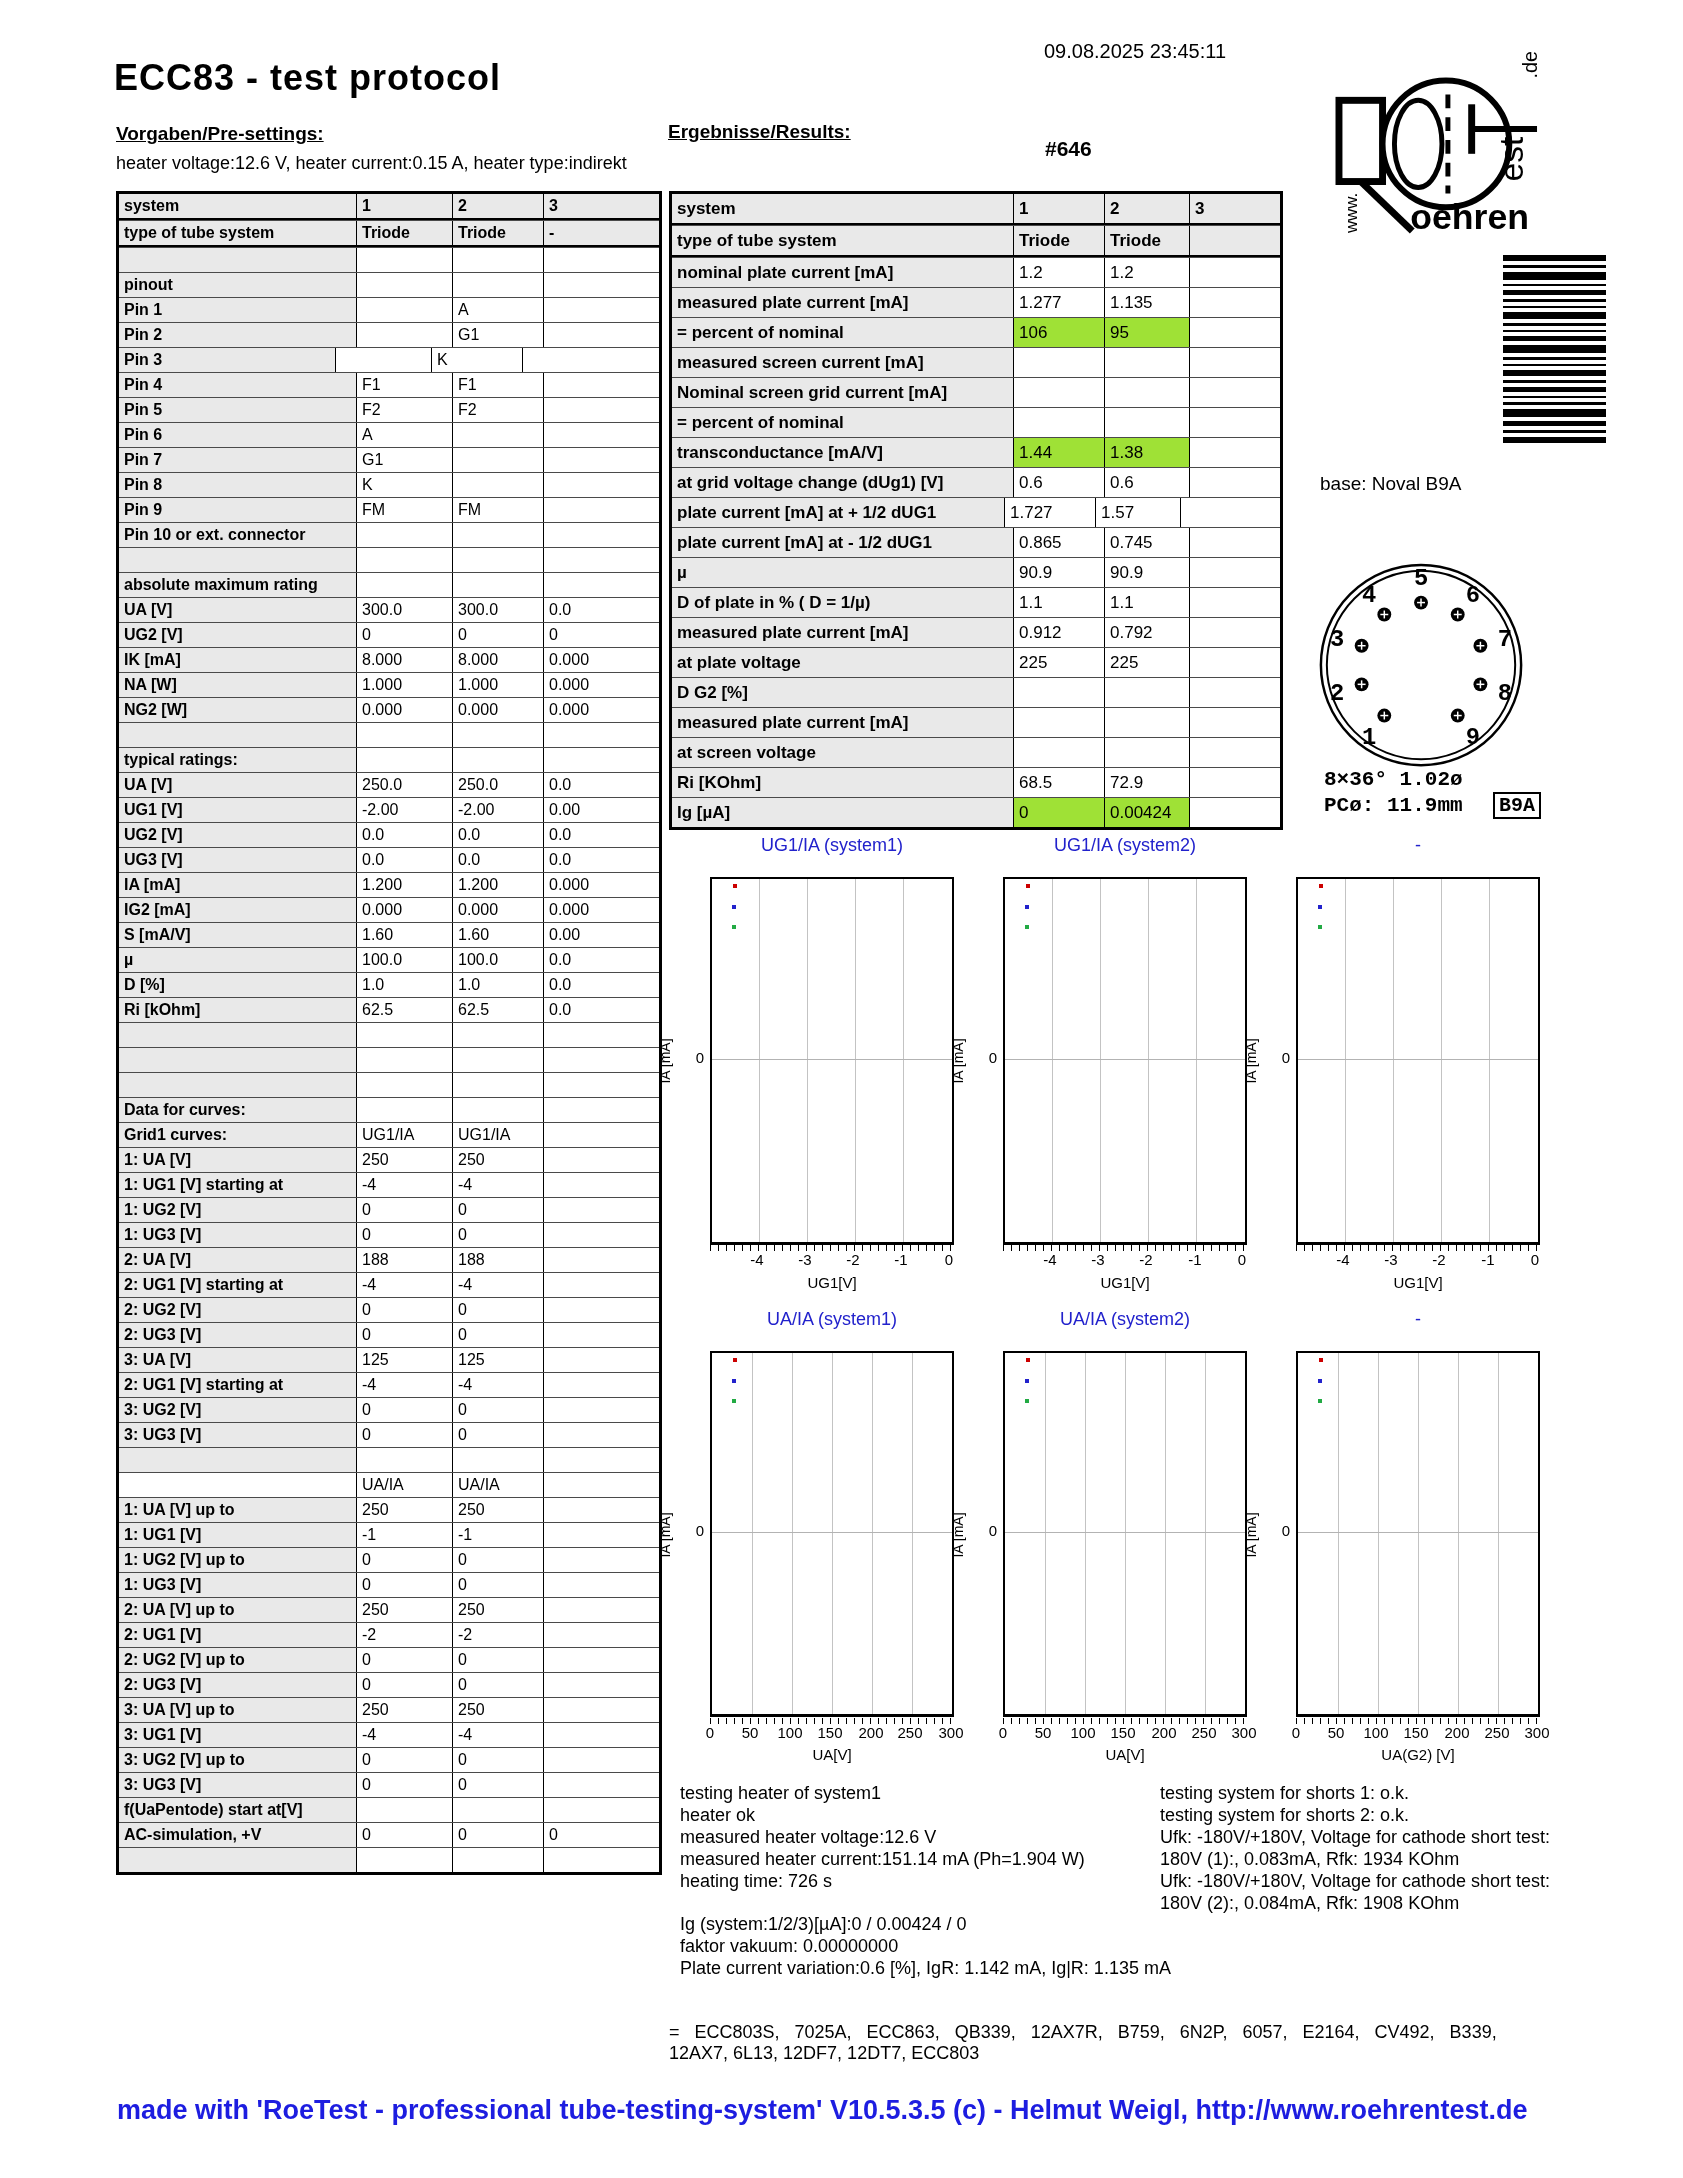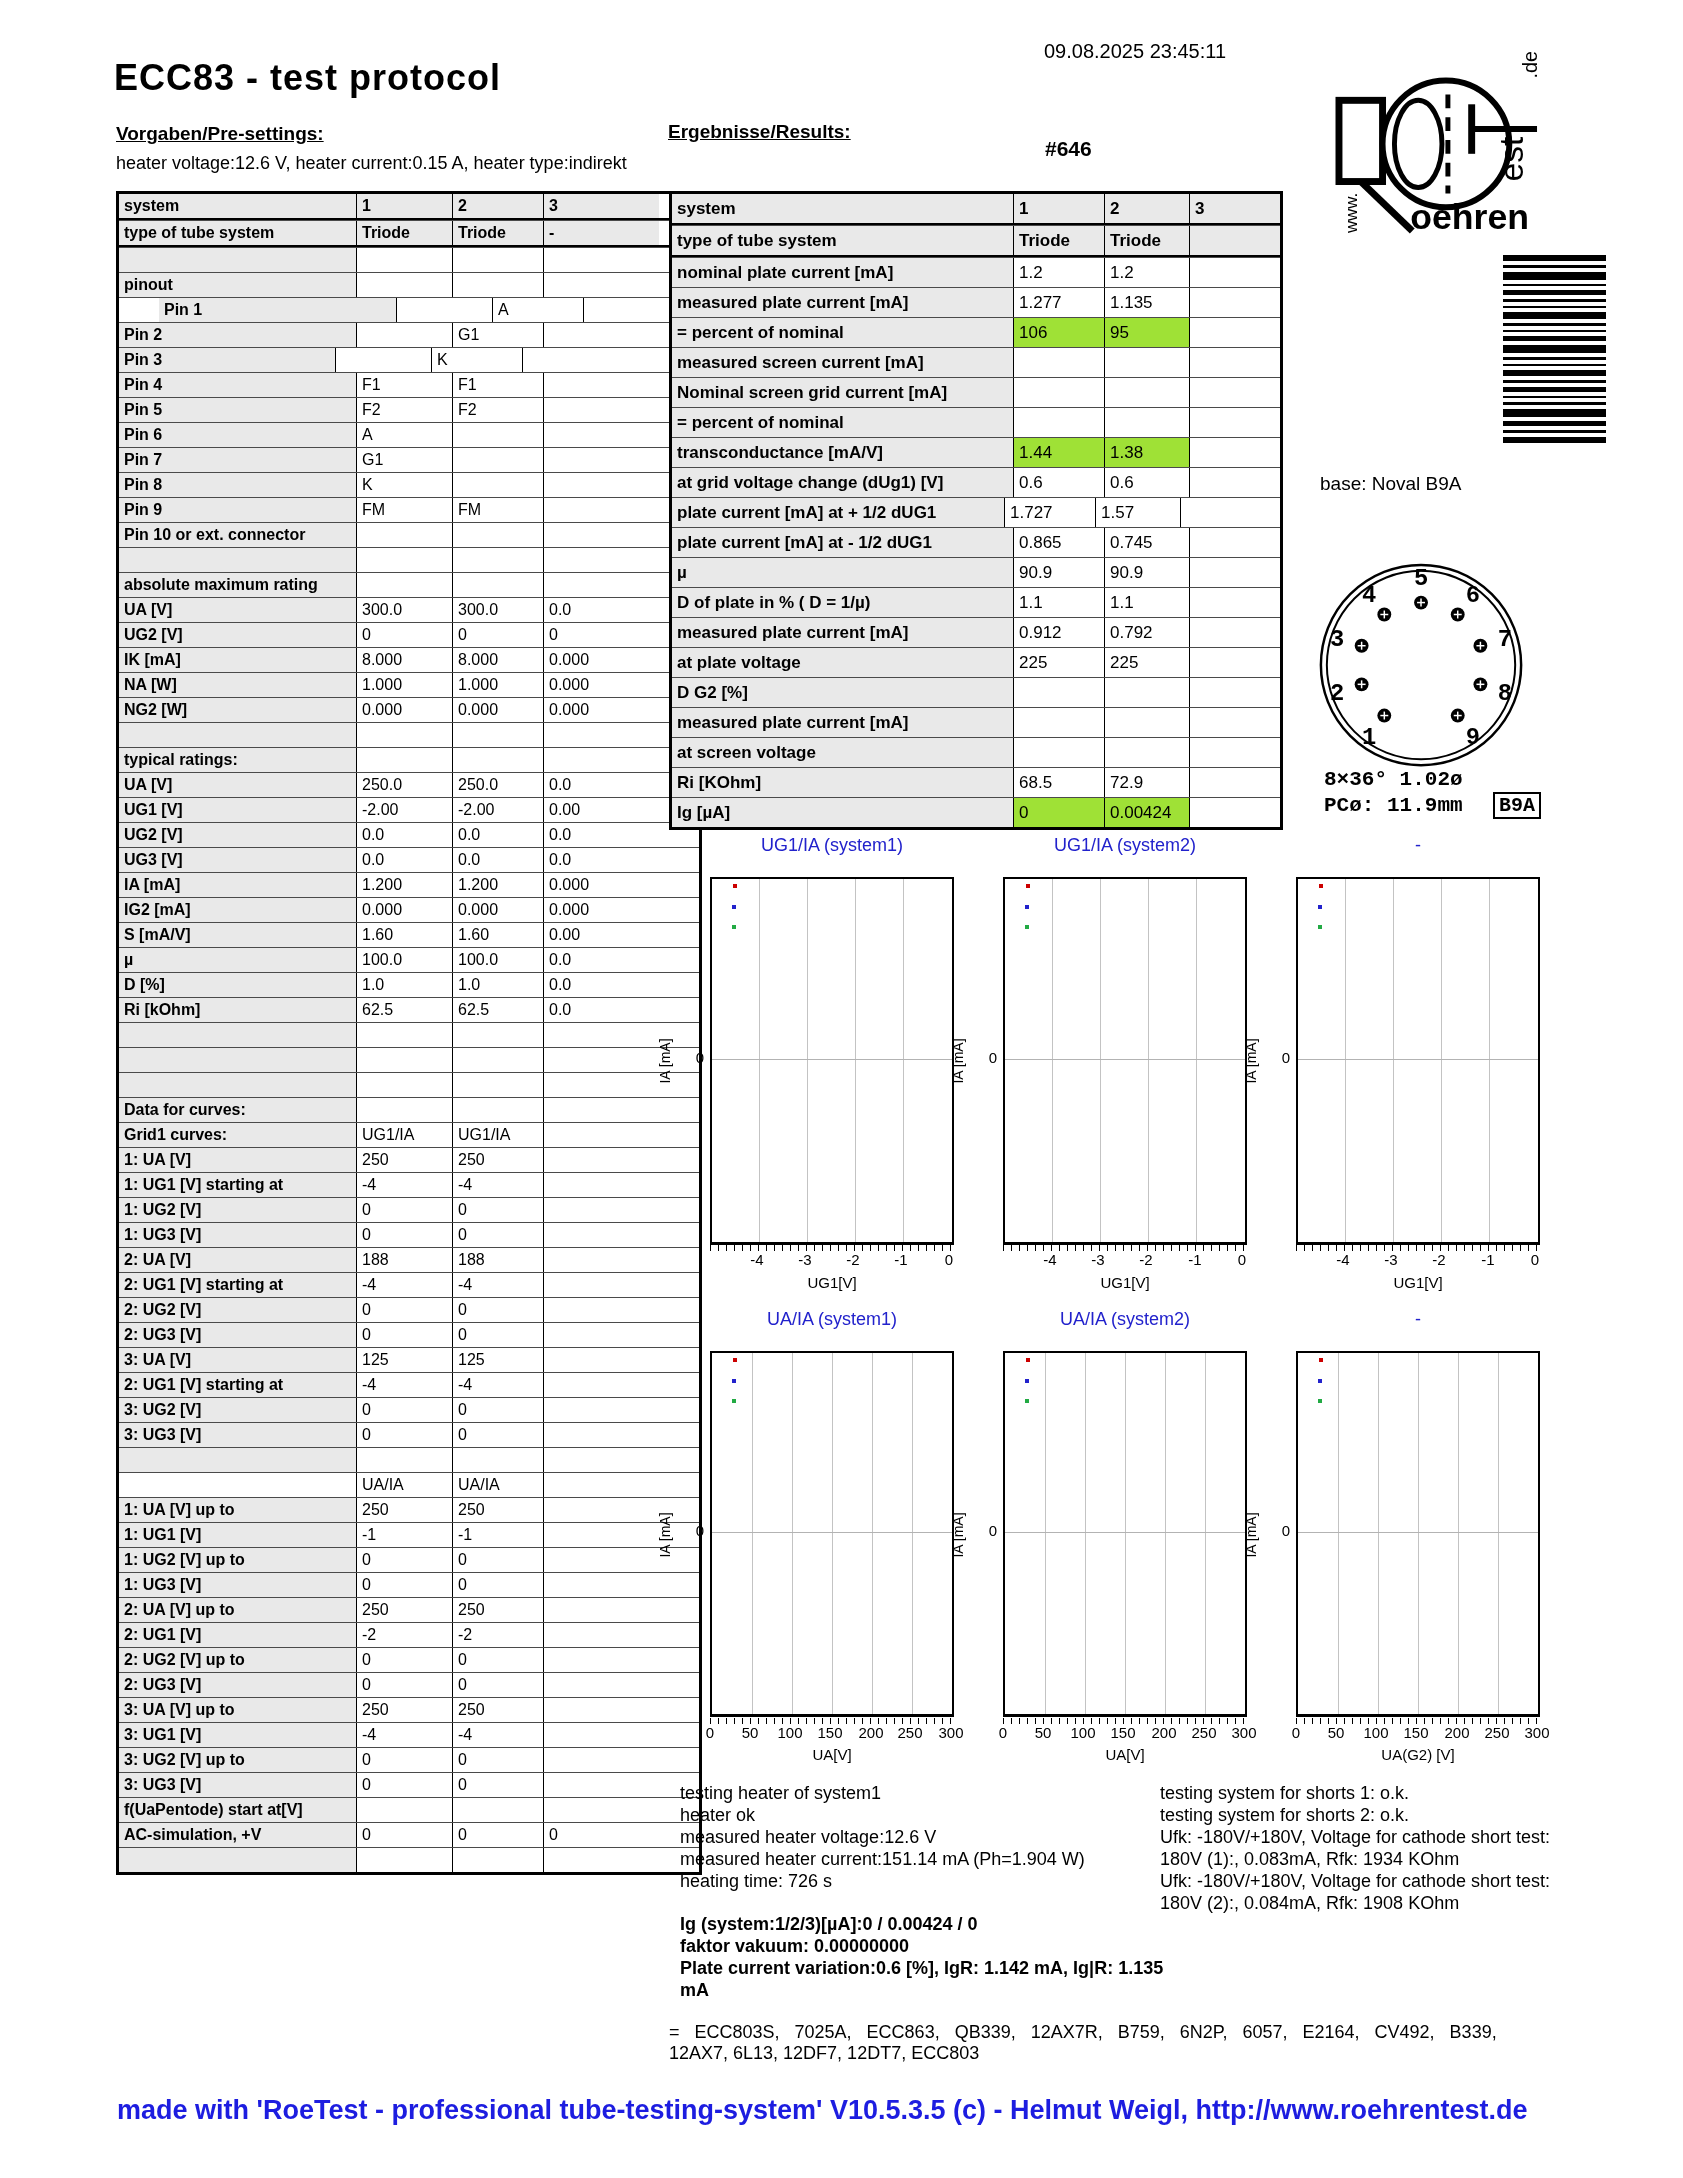--- a/index.html
+++ b/index.html
@@ -49,21 +49,21 @@
   .pt{width:4px;height:4px;}
   .ylab0{font-size:15px;text-align:right;}
   .ylabel{transform:rotate(-90deg);font-size:14px;text-align:center;}
   .tstrip{background:repeating-linear-gradient(90deg,#000 0 1px,transparent 1px 8px);}
   .xtick{font-size:15px;text-align:center;}
   .xlabel{font-size:15px;text-align:center;}
 
   
   .lines{white-space:pre-line;font-size:18px;line-height:22px;}
   #notes-left{left:680px;top:1782px;width:475px;}
-  #notes-left2{left:680px;top:1913px;width:515px;font-weight:bold;}
+  #notes-left2{left:680px;top:1913px;width:515px;}
   #notes-right{left:1160px;top:1782px;width:475px;}
   #equiv1{left:669px;top:2022px;width:891px;font-size:18px;word-spacing:10px;}
   #equiv2{left:669px;top:2043px;width:891px;font-size:18px;}
   #footer{left:117px;top:2095px;font-size:27px;font-weight:bold;color:#1d1de0;}
 
   #barcode{left:1503px;top:255px;width:103px;height:190px;overflow:hidden;}
   #barcode div{width:100%;background:#000;}
   #logo-svg{left:1327px;top:33px;}
 </style>
 </head>
@@ -136,21 +136,21 @@
         <div class="tcell val" style="width: 96px;"></div>
         <div class="tcell val" style="width: 91px;"></div>
         <div class="tcell val" style="width: 116px;"></div>
       </div>
       <div class="trow" style="height: 24px;">
         <div class="tcell lab" style="width: 237px;">pinout</div>
         <div class="tcell val" style="width: 96px;"></div>
         <div class="tcell val" style="width: 91px;"></div>
         <div class="tcell val" style="width: 116px;"></div>
       </div>
-      <div class="trow" style="height: 24px; padding-left: 40px;">
+      <div class="trow" style="height: 24px;">
         <div class="tcell lab" style="width: 237px;">Pin 1</div>
         <div class="tcell val" style="width: 96px;"></div>
         <div class="tcell val" style="width: 91px;">A</div>
         <div class="tcell val" style="width: 116px;"></div>
       </div>
       <div class="trow" style="height: 24px;">
         <div class="tcell lab" style="width: 237px;">Pin 2</div>
         <div class="tcell val" style="width: 96px;"></div>
         <div class="tcell val" style="width: 91px;">G1</div>
         <div class="tcell val" style="width: 116px;"></div>

